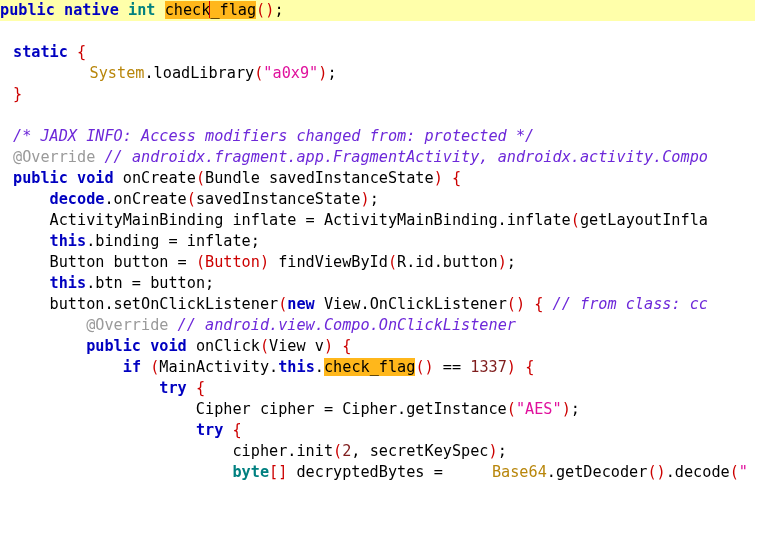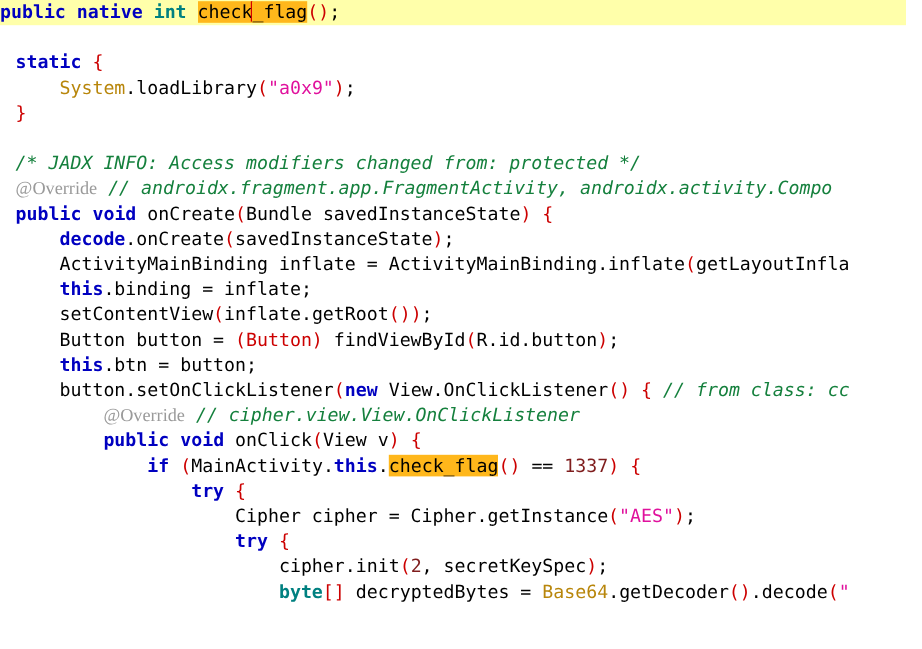--- a/index.html
+++ b/index.html
@@ -37,23 +37,23 @@
     padding-left: 13px;
     width: 768px;
     box-sizing: border-box;
   }
   .tok-keyword   { color: #0000c0; font-weight: bold; }
   .tok-type      { color: #008080; font-weight: bold; }
   .tok-plain     { color: #000000; }
   .tok-punct     { color: #cc0000; }
   .tok-string    { color: #e0119d; }
   .tok-number    { color: #7f1d1d; }
-  .tok-comment   { color: #15803d; font-style: italic; }
-  .tok-anno      { color: #9a9a9a; font-family: Liberation Serif, serif; }
-  .tok-classref  { color: #b8860b; }
+  .tok-comment   { color: #6d28d9; font-style: italic; }
+  .tok-anno      { color: #9a9a9a; }
+  .tok-classref  { color: #b8860b; margin-left: 40px; }
   .tok-match     { background: #ffb71b; color: #000000; }
   .caret {
     display: inline-block;
     width: 0;
     border-left: 2px solid #d40000;
     height: 17px;
     vertical-align: -3px;
     margin: 0 -1px;
   }
 </style>
@@ -67,25 +67,24 @@
       <div class="code-line"><span class="tok-keyword">static</span><span class="tok-plain"> </span><span class="tok-punct">{</span></div>
       <div class="code-line"><span class="tok-plain">    </span><span class="tok-classref">System</span><span class="tok-plain">.loadLibrary</span><span class="tok-punct">(</span><span class="tok-string">"a0x9"</span><span class="tok-punct">)</span><span class="tok-plain">;</span></div>
       <div class="code-line"><span class="tok-punct">}</span></div>
       <div class="code-line">&nbsp;</div>
       <div class="code-line"><span class="tok-comment">/* JADX INFO: Access modifiers changed from: protected */</span></div>
       <div class="code-line"><span class="tok-anno">@Override</span><span class="tok-plain"> </span><span class="tok-comment">// androidx.fragment.app.FragmentActivity, androidx.activity.Compo</span></div>
       <div class="code-line"><span class="tok-keyword">public</span><span class="tok-plain"> </span><span class="tok-keyword">void</span><span class="tok-plain"> onCreate</span><span class="tok-punct">(</span><span class="tok-plain">Bundle savedInstanceState</span><span class="tok-punct">)</span><span class="tok-plain"> </span><span class="tok-punct">{</span></div>
       <div class="code-line"><span class="tok-plain">    </span><span class="tok-keyword">decode</span><span class="tok-plain">.onCreate</span><span class="tok-punct">(</span><span class="tok-plain">savedInstanceState</span><span class="tok-punct">)</span><span class="tok-plain">;</span></div>
       <div class="code-line"><span class="tok-plain">    ActivityMainBinding inflate = ActivityMainBinding.inflate</span><span class="tok-punct">(</span><span class="tok-plain">getLayoutInfla</span></div>
       <div class="code-line"><span class="tok-plain">    </span><span class="tok-keyword">this</span><span class="tok-plain">.binding = inflate;</span></div>
-      <div class="code-line"><span class="tok-plain">    setContentView</span><span class="tok-punct">(</span><span class="tok-plain">inflate.getRoot</span><span class="tok-punct">())</span><span class="tok-plain">;</span></div>
       <div class="code-line"><span class="tok-plain">    Button button = </span><span class="tok-punct">(Button)</span><span class="tok-plain"> findViewById</span><span class="tok-punct">(</span><span class="tok-plain">R.id.button</span><span class="tok-punct">)</span><span class="tok-plain">;</span></div>
       <div class="code-line"><span class="tok-plain">    </span><span class="tok-keyword">this</span><span class="tok-plain">.btn = button;</span></div>
       <div class="code-line"><span class="tok-plain">    button.setOnClickListener</span><span class="tok-punct">(</span><span class="tok-keyword">new</span><span class="tok-plain"> View.OnClickListener</span><span class="tok-punct">()</span><span class="tok-plain"> </span><span class="tok-punct">{</span><span class="tok-plain"> </span><span class="tok-comment">// from class: cc</span></div>
-      <div class="code-line"><span class="tok-plain">        </span><span class="tok-anno">@Override</span><span class="tok-plain"> </span><span class="tok-comment">// cipher.view.View.OnClickListener</span></div>
+      <div class="code-line"><span class="tok-plain">        </span><span class="tok-anno">@Override</span><span class="tok-plain"> </span><span class="tok-comment">// android.view.Compo.OnClickListener</span></div>
       <div class="code-line"><span class="tok-plain">        </span><span class="tok-keyword">public</span><span class="tok-plain"> </span><span class="tok-keyword">void</span><span class="tok-plain"> onClick</span><span class="tok-punct">(</span><span class="tok-plain">View v</span><span class="tok-punct">)</span><span class="tok-plain"> </span><span class="tok-punct">{</span></div>
       <div class="code-line"><span class="tok-plain">            </span><span class="tok-keyword">if</span><span class="tok-plain"> </span><span class="tok-punct">(</span><span class="tok-plain">MainActivity.</span><span class="tok-keyword">this</span><span class="tok-plain">.</span><span class="tok-match">check_flag</span><span class="tok-punct">()</span><span class="tok-plain"> == </span><span class="tok-number">1337</span><span class="tok-punct">)</span><span class="tok-plain"> </span><span class="tok-punct">{</span></div>
       <div class="code-line"><span class="tok-plain">                </span><span class="tok-keyword">try</span><span class="tok-plain"> </span><span class="tok-punct">{</span></div>
       <div class="code-line"><span class="tok-plain">                    Cipher cipher = Cipher.getInstance</span><span class="tok-punct">(</span><span class="tok-string">"AES"</span><span class="tok-punct">)</span><span class="tok-plain">;</span></div>
       <div class="code-line"><span class="tok-plain">                    </span><span class="tok-keyword">try</span><span class="tok-plain"> </span><span class="tok-punct">{</span></div>
       <div class="code-line"><span class="tok-plain">                        cipher.init</span><span class="tok-punct">(</span><span class="tok-number">2</span><span class="tok-plain">, secretKeySpec</span><span class="tok-punct">)</span><span class="tok-plain">;</span></div>
       <div class="code-line"><span class="tok-plain">                        </span><span class="tok-type">byte</span><span class="tok-punct">[]</span><span class="tok-plain"> decryptedBytes = </span><span class="tok-classref">Base64</span><span class="tok-plain">.getDecoder</span><span class="tok-punct">()</span><span class="tok-plain">.decode</span><span class="tok-punct">(</span><span class="tok-string">"</span></div>
     </div>
 </div>
 

